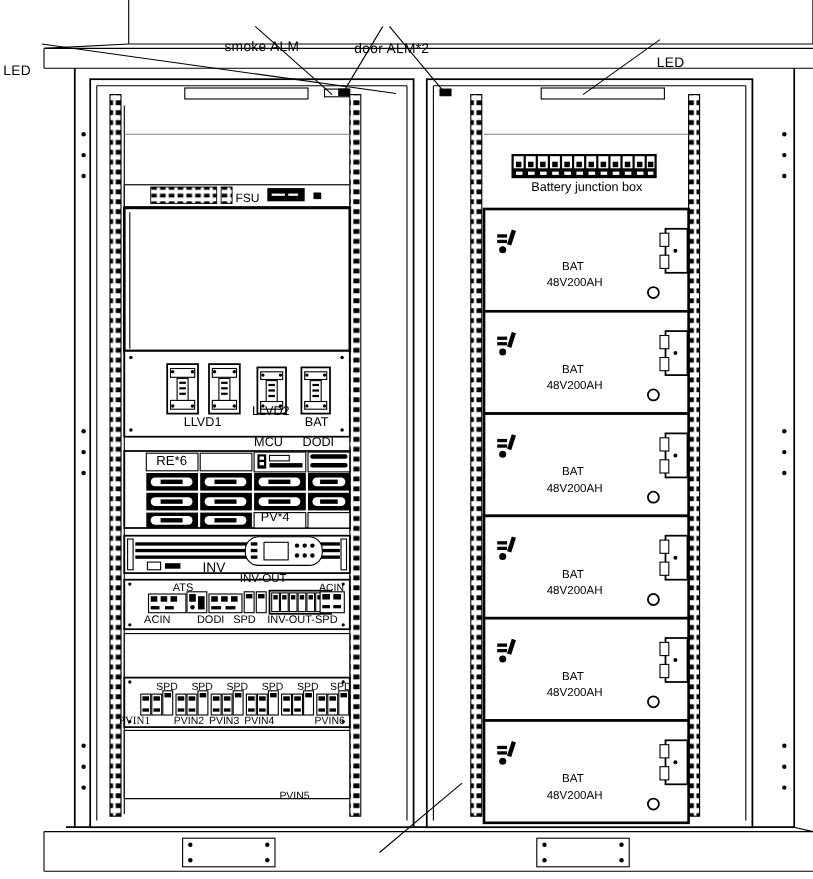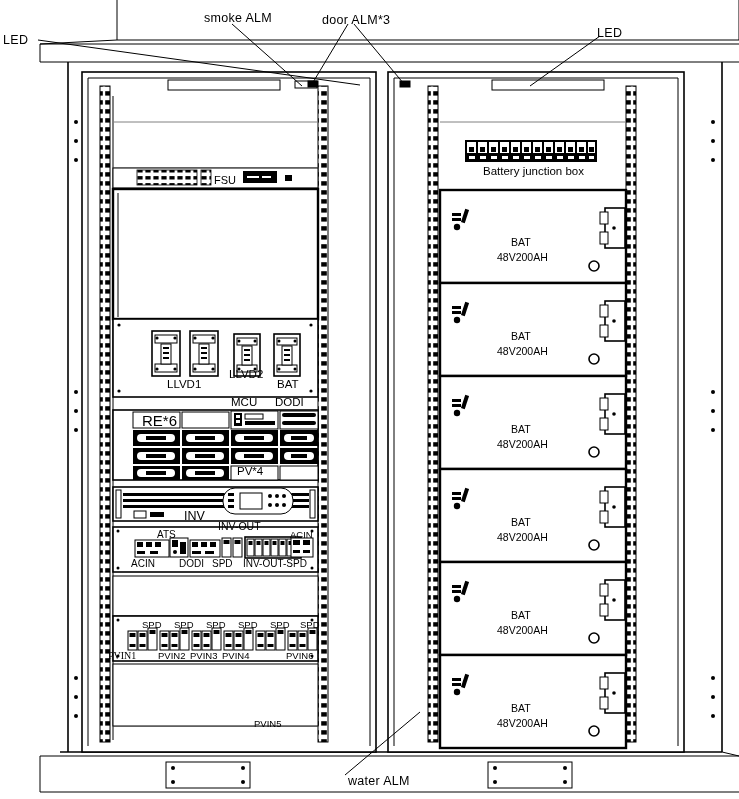--- a/index.html
+++ b/index.html
@@ -1,20 +1,20 @@
 <!DOCTYPE html>
 <html><head>
 <meta charset="utf-8">
 <title>Cabinet Layout Drawing</title>
 <style>
   html,body{margin:0;padding:0;background:#ffffff;}
   body{font-family:"Liberation Sans", sans-serif;}
   #stage{position:relative;width:739px;height:799px;background:#fff;overflow:hidden;}
   .lbl{position:absolute;font-family:"Liberation Sans",sans-serif;color:#000;white-space:nowrap;}
-  .callout{font-size:12.5px;letter-spacing:.3px;}
+  .callout{font-size:12.5px;letter-spacing:.3px;margin-top:24px;}
   svg{position:absolute;left:0;top:0;width:739px;height:799px;overflow:visible;}
   .ln{stroke:#000;fill:none;}
   .thin{stroke-width:1;}
   .med{stroke-width:1.6;}
   .thick{stroke-width:2.4;}
   .fillw{fill:#fff;}
   .fillk{fill:#000;}
   .grey{stroke:#808080;stroke-width:1;fill:none;}
   .txt{font-family:"Liberation Sans",sans-serif;fill:#000;}
 </style>
@@ -579,30 +579,30 @@
       <line class="ln thin" x1="232" y1="24" x2="302" y2="86"></line>
       <line class="ln thin" x1="348" y1="24" x2="312" y2="84"></line>
       <line class="ln thin" x1="354" y1="24" x2="404" y2="84"></line>
       <line class="ln thin" x1="600" y1="36" x2="530" y2="86"></line>
       <line class="ln thin" x1="345" y1="775" x2="420" y2="712"></line>
     </g>
   </svg>
 
   <div class="lbl callout" style="left:3px;top:33px;">LED</div>
   <div class="lbl callout" style="left:204px;top:11px;">smoke  ALM</div>
-  <div class="lbl callout" style="left:322px;top:13px;">door  ALM*3</div>
+  <div class="lbl callout" style="left:322px;top:13px;">door  ALM*2</div>
   <div class="lbl callout" style="left:597px;top:26px;">LED</div>
   <div class="lbl callout" style="left:348px;top:774px;">water  ALM</div>
 
   <div class="lbl" style="left:167px;top:378px;font-size:11.5px;">LLVD1</div>
   <div class="lbl" style="left:229px;top:368px;font-size:11.5px;">LLVD2</div>
   <div class="lbl" style="left:277px;top:378px;font-size:11.5px;">BAT</div>
   <div class="lbl" style="left:231px;top:396px;font-size:11.5px;">MCU</div>
   <div class="lbl" style="left:275px;top:396px;font-size:11.5px;">DODI</div>
-  <div class="lbl" style="left:142px;top:412px;font-size:15px;">RE*6</div>
+  <div class="lbl" style="left:142px;top:412px;font-size:12px;">RE*6</div>
   <div class="lbl" style="left:237px;top:465px;font-size:11.5px;">PV*4</div>
   <div class="lbl" style="left:184px;top:509px;font-size:12.5px;">INV</div>
   <div class="lbl" style="left:218px;top:520px;font-size:10.5px;">INV-OUT</div>
   <div class="lbl" style="left:157px;top:529px;font-size:10px;">ATS</div>
   <div class="lbl" style="left:290px;top:529px;font-size:9.5px;">ACIN</div>
   <div class="lbl" style="left:131px;top:558px;font-size:10px;">ACIN</div>
   <div class="lbl" style="left:179px;top:558px;font-size:10px;">DODI</div>
   <div class="lbl" style="left:212px;top:558px;font-size:10px;">SPD</div>
   <div class="lbl" style="left:243px;top:558px;font-size:10px;">INV-OUT-SPD</div>
 

